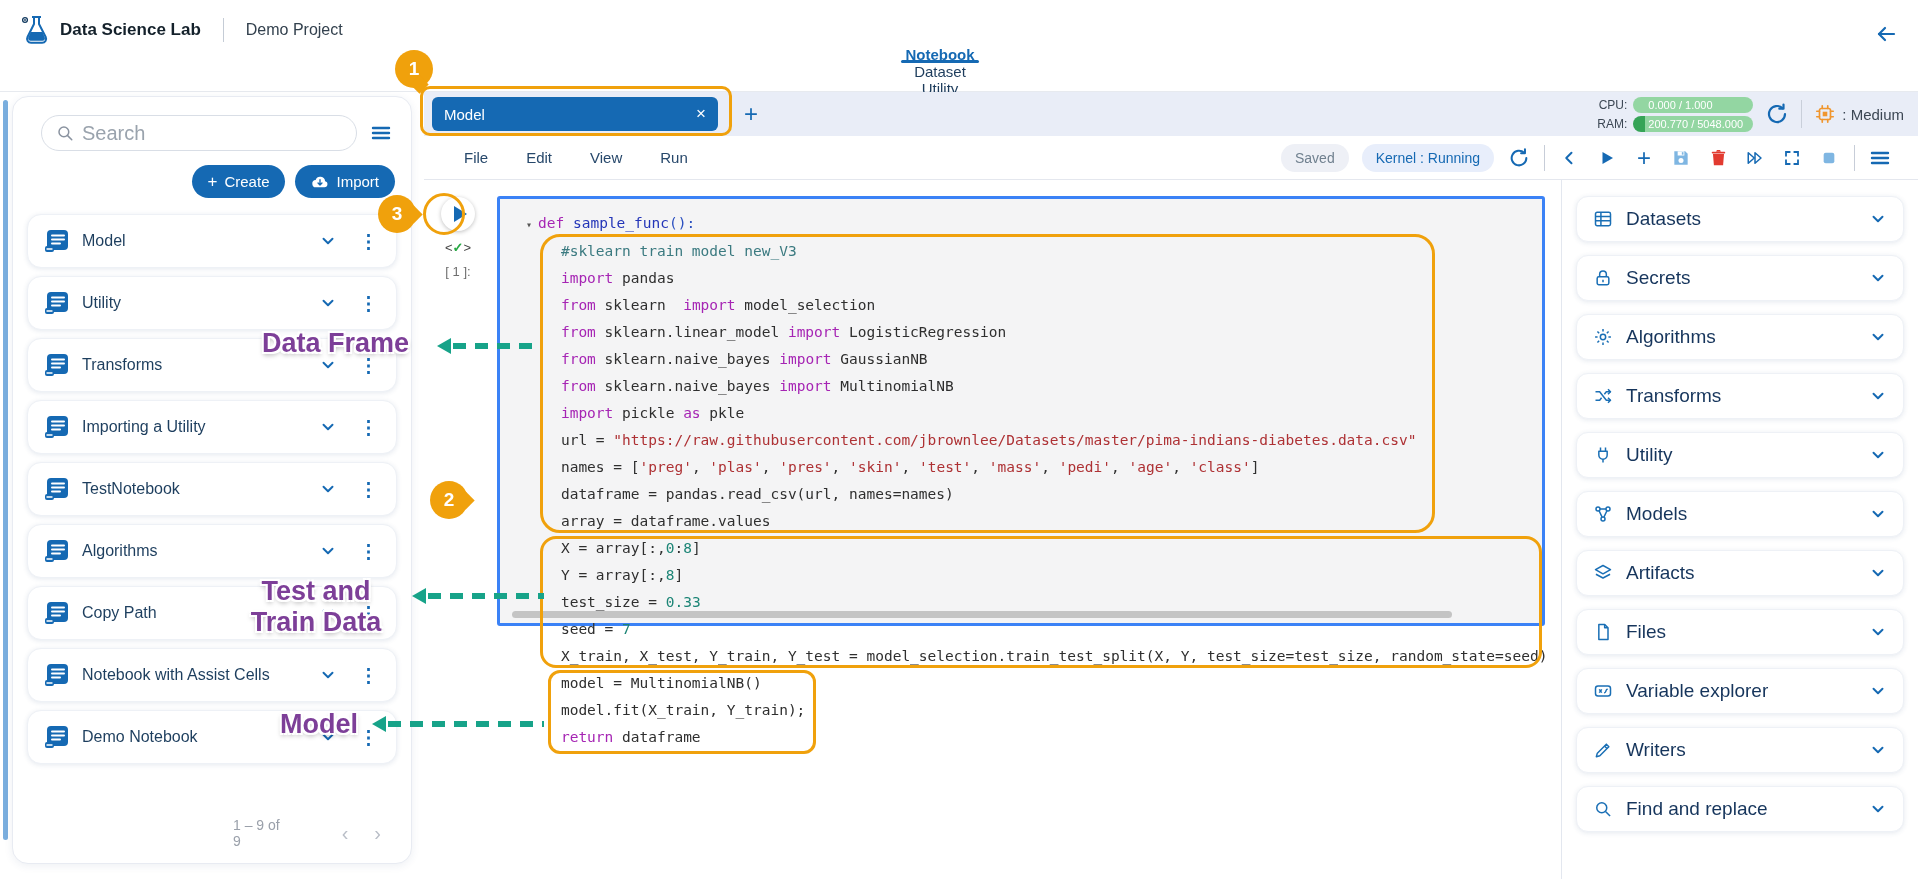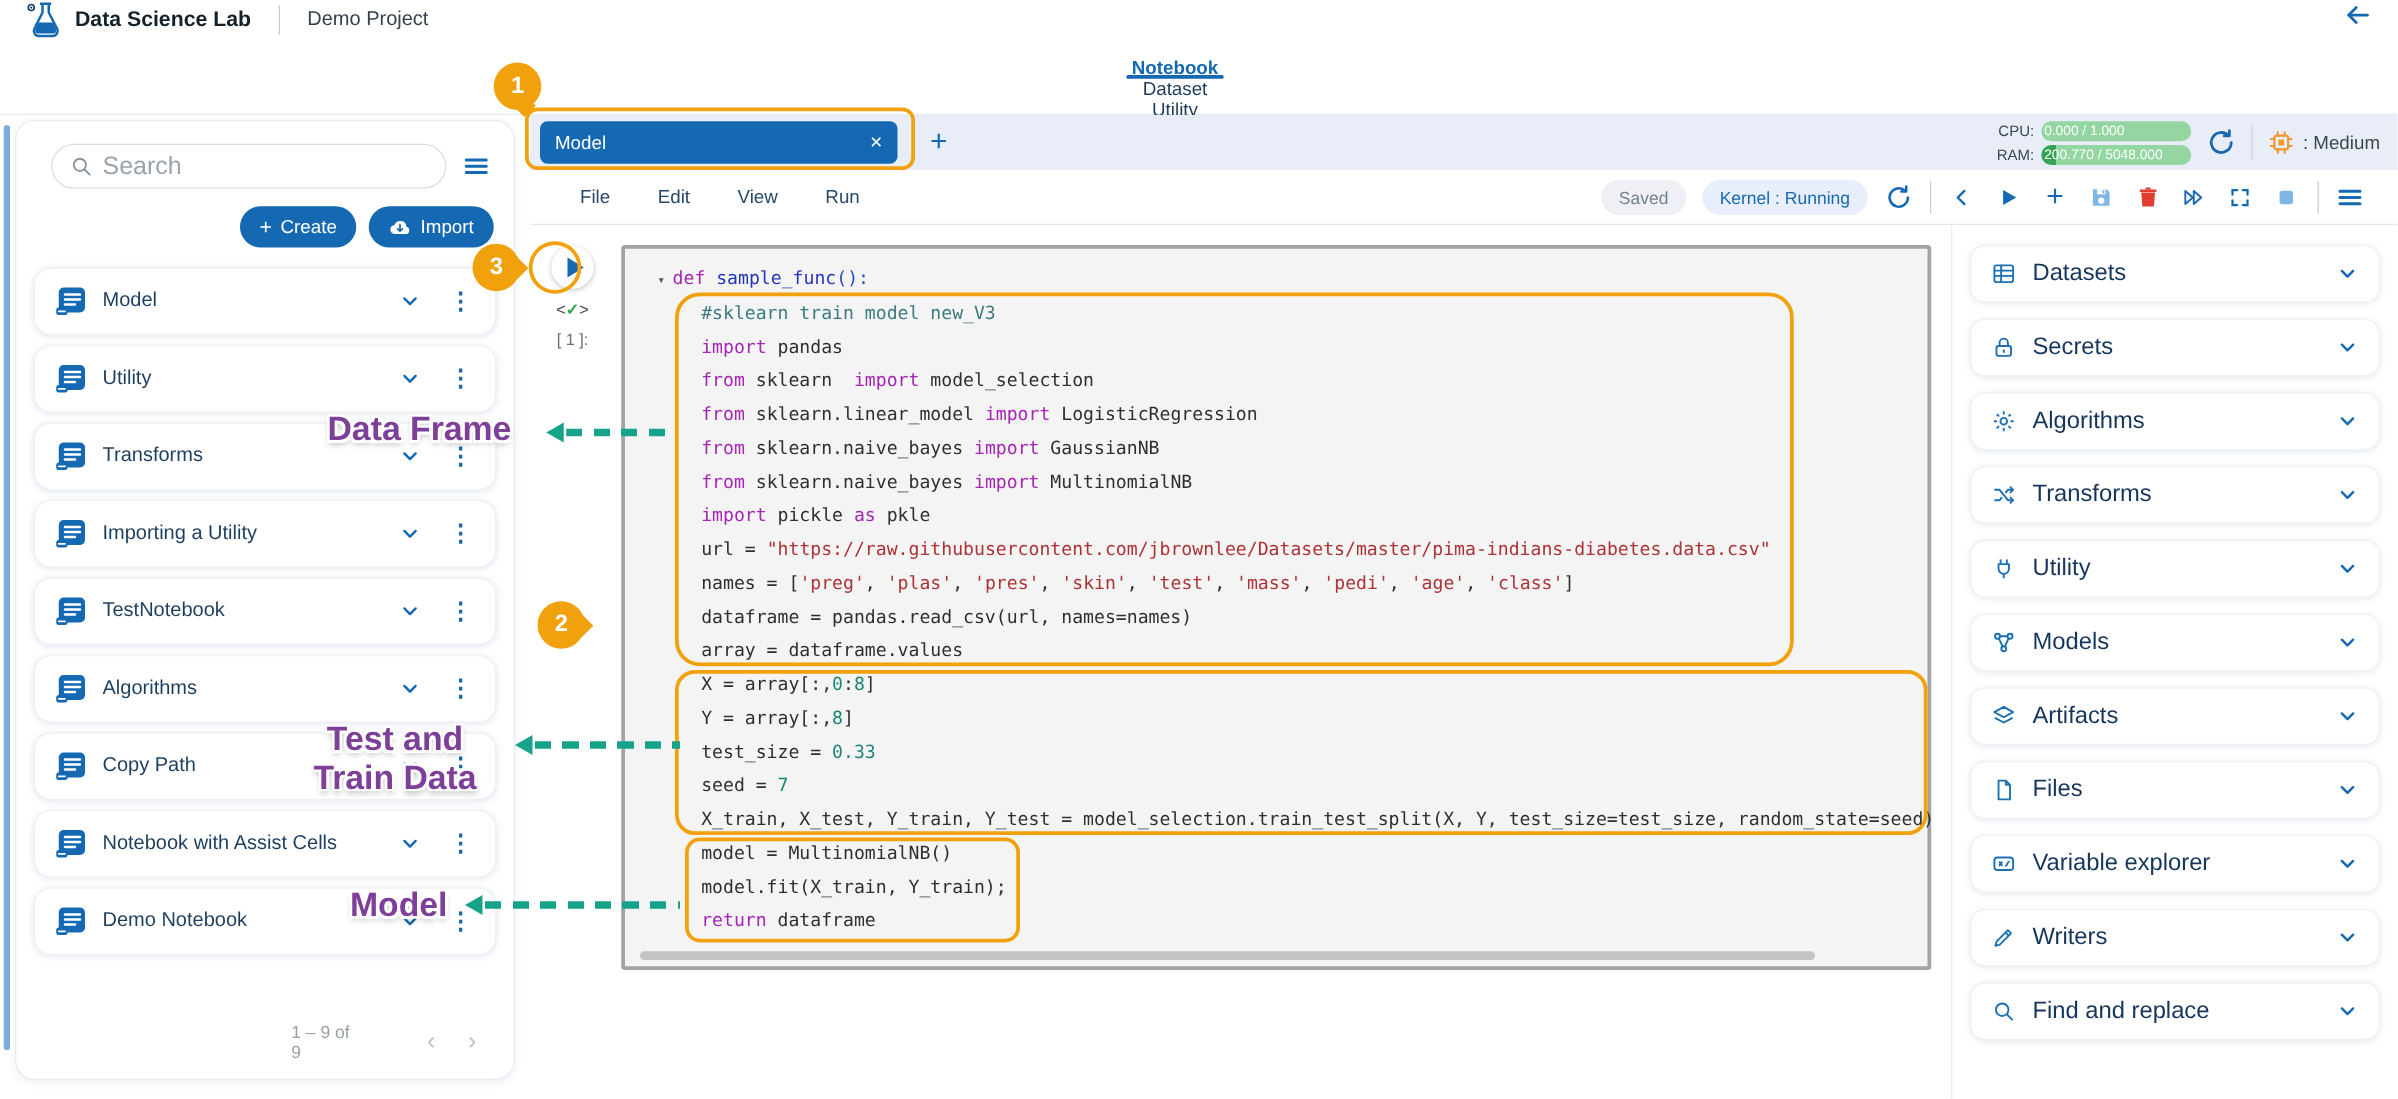--- a/index.html
+++ b/index.html
@@ -2,21 +2,21 @@
 <html><head>
 <meta charset="utf-8">
 <style>
   * { margin:0; padding:0; box-sizing:border-box; }
   html,body { width:1918px; height:879px; overflow:hidden; background:#fff;
               font-family:"Liberation Sans", sans-serif; }
   svg { display:block; }
 
   
   .header { position:absolute; left:0; top:0; width:1918px; height:46px; background:#fff;
-            display:flex; align-items:flex-start; padding:0 20px; }
+            display:flex; align-items:flex-end; padding:0 20px; }
   .brand { display:flex; align-items:center; gap:10px; }
   .app-title { font-size:17px; font-weight:bold; color:#14212b; }
   .vdiv { width:1px; height:24px; background:#c5ccd6; margin:0 12px; }
   .project-name { font-size:16px; color:#33414e; }
   .header-right { margin-left:auto; }
 
   
   .navrow { position:absolute; left:0; top:46px; width:1918px; height:46px; background:#fff;
             border-bottom:1px solid #e7eaef; display:flex; align-items:center; padding:0 24px;flex-direction:column; }
   .nav-tab { font-size:15px; color:#1d3c5c; margin-right:38px; position:relative; height:45px;
@@ -62,21 +62,21 @@
              background:#e9edf7; display:flex; align-items:center; padding:0 14px 0 8px; }
   .ed-tab { width:286px; height:34px; background:#1569b3; border-radius:6px; color:#fff;
              font-size:15px; display:flex; align-items:center; padding:0 12px; cursor:pointer; }
   .ed-tab .x { margin-left:auto; font-size:17px; color:#fff; cursor:pointer; }
   .add-tab { color:#1569b3; font-size:24px; margin-left:26px; cursor:pointer; }
   .strip-right { margin-left:auto; display:flex; align-items:center; gap:12px; }
   .res-rows { display:flex; flex-direction:column; gap:3px; }
   .resrow { display:flex; align-items:center; gap:6px; }
   .reslabel { font-size:12px; color:#3c4754; width:32px; text-align:right; }
   .respill { width:120px; height:16px; border-radius:8px; background:#93d6a2; color:#fff;
-             font-size:11px; line-height:16px; padding-left:2px; }
+             font-size:11px; line-height:16px; padding-left:15px; }
   .respill.ram { background:linear-gradient(90deg,#36a457 0 12px,#93d6a2 12px); }
   .strip-div { width:1px; height:28px; background:#c9cfda; }
   .instance { display:flex; align-items:center; gap:6px; font-size:15px; color:#3c4754; }
 
   
   .menurow { position:absolute; left:424px; top:136px; width:1494px; height:44px; background:#fff;
              border-bottom:1px solid #e4e7ee; display:flex; align-items:center; padding:0 26px 0 40px; }
   .menu-item { font-size:15px; color:#27486b; margin-right:38px; cursor:pointer; }
   .menu-right { margin-left:auto; display:flex; align-items:center; gap:13px; }
   .soft-pill { background:#eef0f6; color:#70808f; border-radius:16px; padding:6px 14px; font-size:14px; }
@@ -90,22 +90,22 @@
   .gutter { position:absolute; left:6px; top:17px; width:56px; display:flex; flex-direction:column;
             align-items:center; gap:9px; }
   .runbtn { width:34px; height:34px; border-radius:50%; background:#fff;
             box-shadow:0 1px 4px rgba(0,0,0,.25); display:flex; align-items:center;
             justify-content:center; cursor:pointer; }
   .runbtn .tri { width:0; height:0; border-left:13px solid #1569b3; border-top:8px solid transparent;
             border-bottom:8px solid transparent; margin-left:4px; }
   .checkmark { font-size:13px; color:#474747; }
   .checkmark b { color:#27a844; font-weight:bold; }
   .exec-count { font-size:13px; color:#6e6e6e; }
-  .cell { position:absolute; left:73px; top:16px; width:1048px; height:580px; background:#f4f4f5;
-          border:3px solid #a3a3a3; border-radius:3px; }
+  .cell { position:absolute; left:73px; top:16px; width:1048px; height:430px; background:#f4f4f5;
+          border:3px solid #3b82f6; border-radius:3px; }
   .code { position:absolute; left:26px; top:11px; font-family:"DejaVu Sans Mono",monospace;
           font-size:14.5px; line-height:27px; white-space:pre; color:#2f2f2f; }
   .tok-k { color:#a625b4; } .tok-s { color:#ae3134; } .tok-c { color:#3b7a80; }
   .tok-n { color:#1c8576; } .tok-f { color:#2335b8; } .tok-b { color:#2a4fc0; }
   .tok-fold { color:#555; font-size:10px; }
   .hscroll { position:absolute; left:12px; bottom:5px; width:940px; height:7px; background:#c4c4c4;
           border-radius:4px; }
 
   
   .rpanel { position:absolute; left:1562px; top:180px; width:356px; height:699px; background:#fff;

